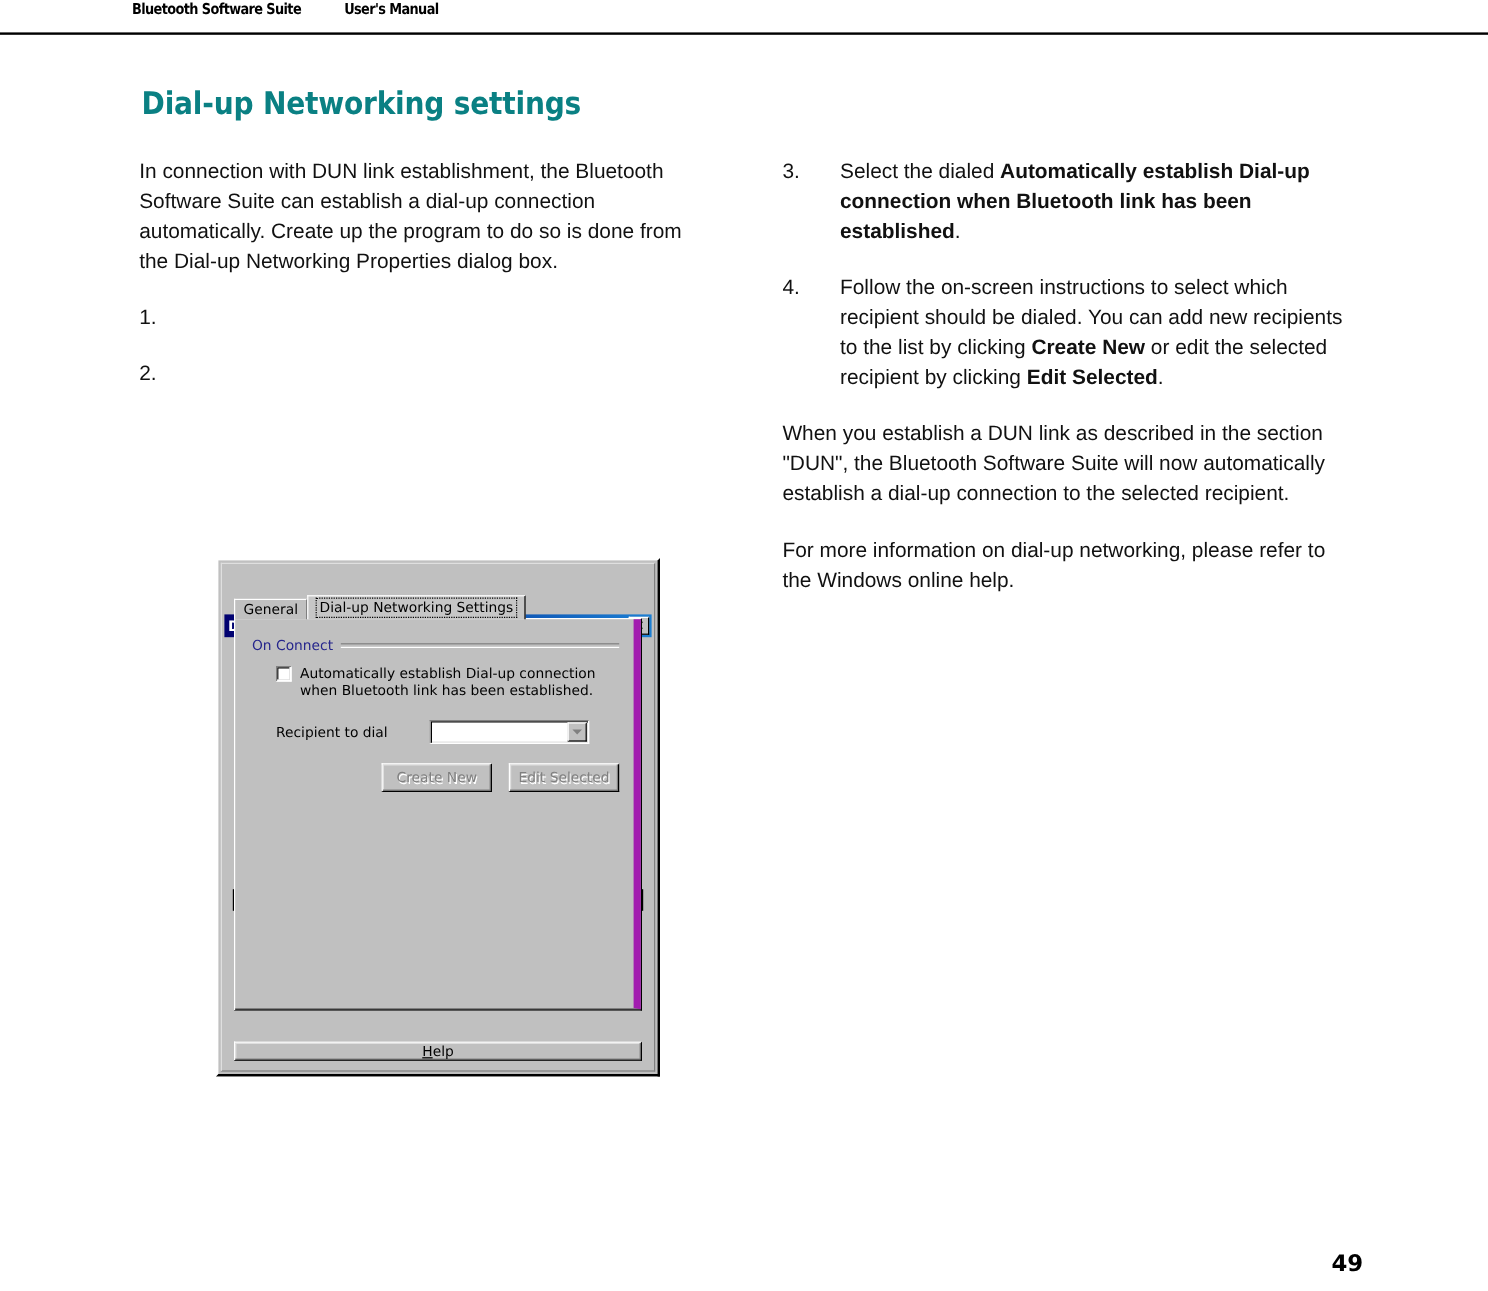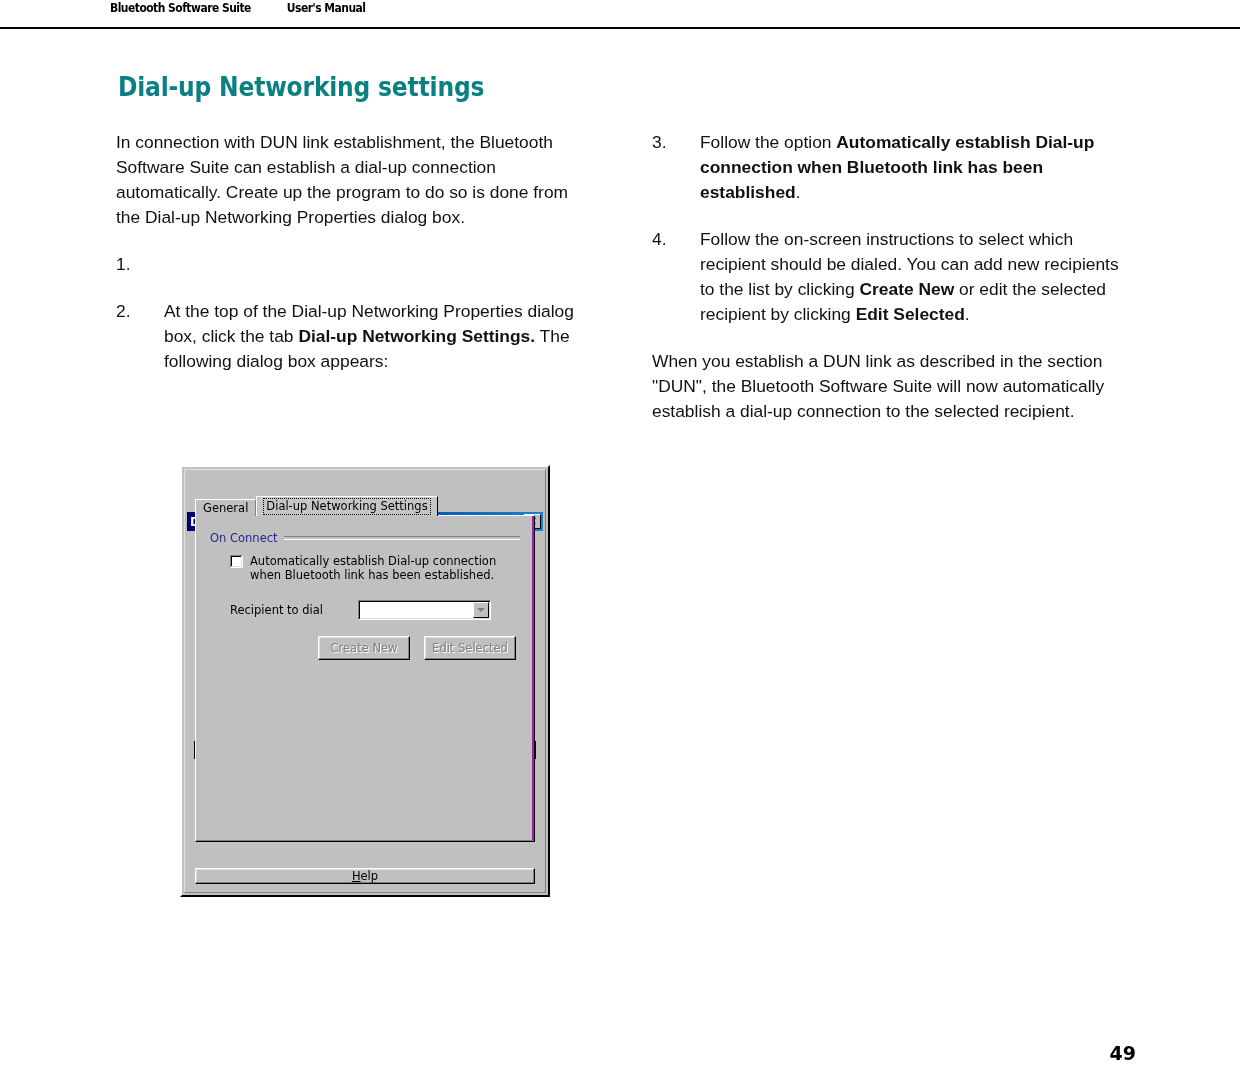--- a/index.html
+++ b/index.html
@@ -205,21 +205,21 @@
     border-top: 1px solid #ffffff;
     border-left: 1px solid #ffffff;
     border-right: 1px solid #000000;
     border-bottom: 1px solid #000000;
     box-sizing: border-box;
     z-index: 1;
   }
   .tabpage-in {
     position: absolute;
     inset: 0;
-    border-right: 2px solid #a21caf;
+    border-right: 6px solid #a21caf;
     border-bottom: 1px solid #808080;
     box-sizing: border-box;
   }
 
   .groupbox {
     position: absolute;
     left: 14px;
     top: 16px;
     right: 12px;
   }
@@ -376,44 +376,42 @@
 <div class="col col-left">
 
   <p class="para">In connection with DUN link establishment, the Bluetooth Software Suite can establish a dial-up connection automatically. Create up the program to do so is done from the Dial-up Networking Properties dialog box.</p>
 
   <div class="numitem">
     <div class="num">1.</div>
   </div>
 
   <div class="numitem">
     <div class="num">2.</div>
-    <div class="body">
-      <span>At the top of the Dial-up Networking Properties dialog box, click the tab </span><b>Dial-up Networking Settings.</b><span> The following dialog box appears:</span>
-    </div>
   </div>
 
 </div>
 
 <div class="col col-right">
 
   <div class="numitem">
     <div class="num">3.</div>
     <div class="body">
-      <span>Follow the option </span><b>Automatically establish Dial-up connection when Bluetooth link has been established</b><span>.</span>
+      <span>Select the dialed </span><b>Automatically establish Dial-up connection when Bluetooth link has been established</b><span>.</span>
     </div>
   </div>
 
   <div class="numitem">
     <div class="num">4.</div>
     <div class="body">
       <span>Follow the on-screen instructions to select which recipient should be dialed. You can add new recipients to the list by clicking </span><b>Create New</b><span> or edit the selected recipient by clicking </span><b>Edit Selected</b><span>.</span>
     </div>
   </div>
 
   <p class="para">When you establish a DUN link as described in the section "DUN", the Bluetooth Software Suite will now automatically establish a dial-up connection to the selected recipient.</p>
+  <p class="para">For more information on dial-up networking, please refer to the Windows online help.</p>
 
 </div>
 
 <div class="dialog-shot">
   <div class="dlg-inner">
 
     <div class="titlebar" style="background: linear-gradient(to right, rgb(0, 0, 111) 0%, rgb(10, 70, 168) 55%, rgb(27, 127, 212) 100%); margin-top: 40px;">
       <div class="titlebar-text">Dial-up Networking Properties</div>
       <div class="titlebar-close">✕</div>
     </div>

